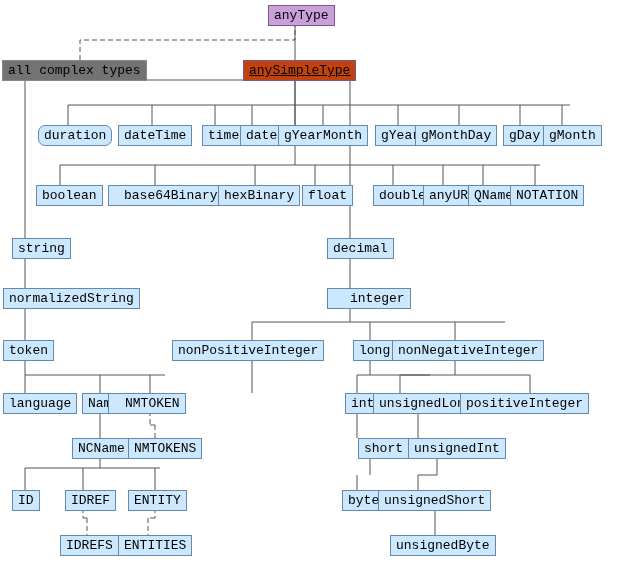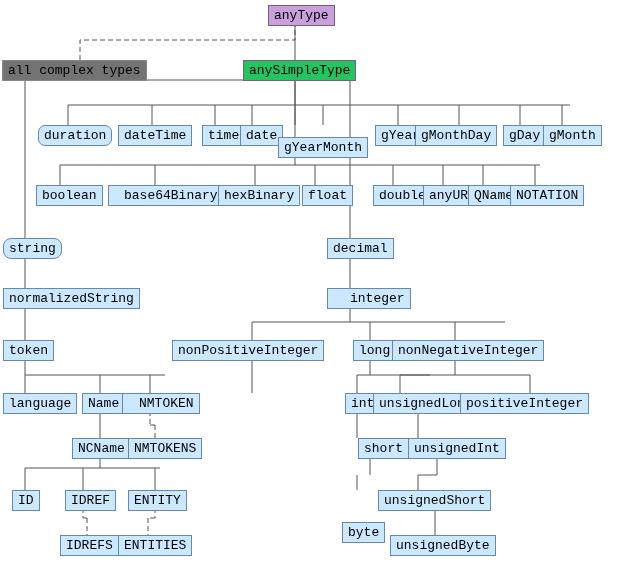--- a/index.html
+++ b/index.html
@@ -25,22 +25,23 @@
       white-space: nowrap;
       background: #e8e8f8;
       font-family: 'Courier New', Courier, monospace;
       font-size: 13px;
     }
     .node.root {
       background: #c9a0dc;
       border-color: #7a5a8a;
     }
     .node.simple {
-      background: #22c55e;
+      background: #c2410c;
       border-color: #7a5a8a;
+      text-decoration: underline;
     }
     .node.highlight {
       background: #cce8ff;
       border-color: #6688aa;
     }
     .node.plain {
       background: #737373;
       border-color: #888;
     }
     svg.lines {
@@ -164,52 +165,52 @@
     <line x1="530" y1="375" x2="530" y2="393"></line>
   </svg>
 
 <div class="node root" style="left: 268px; top: 5px;">anyType</div>
     <div class="node plain" style="left: 2px; top: 60px;">all complex types</div>
     <div class="node simple" style="left: 243px; top: 60px;">anySimpleType</div>
     <div class="node highlight" style="left: 38px; top: 125px; border-radius: 7px;">duration</div>
     <div class="node highlight" style="left: 118px; top: 125px;">dateTime</div>
     <div class="node highlight" style="left: 202px; top: 125px;">time</div>
     <div class="node highlight" style="left: 240px; top: 125px;">date</div>
-    <div class="node highlight" style="left: 278px; top: 125px; margin-top: 12px;">gYearMonth</div>
+    <div class="node highlight" style="left: 278px; top: 125px;">gYearMonth</div>
     <div class="node highlight" style="left: 375px; top: 125px;">gYear</div>
     <div class="node highlight" style="left: 415px; top: 125px;">gMonthDay</div>
     <div class="node highlight" style="left: 503px; top: 125px;">gDay</div>
     <div class="node highlight" style="left: 543px; top: 125px;">gMonth</div>
     <div class="node highlight" style="left: 36px; top: 185px;">boolean</div>
     <div class="node highlight" style="left: 108px; top: 185px; padding-left: 15px;">base64Binary</div>
     <div class="node highlight" style="left: 218px; top: 185px;">hexBinary</div>
     <div class="node highlight" style="left: 302px; top: 185px;">float</div>
     <div class="node highlight" style="left: 373px; top: 185px;">double</div>
     <div class="node highlight" style="left: 423px; top: 185px;">anyURI</div>
     <div class="node highlight" style="left: 468px; top: 185px;">QName</div>
     <div class="node highlight" style="left: 510px; top: 185px;">NOTATION</div>
-    <div class="node highlight" style="left: 3px; top: 238px; border-radius: 8px;">string</div>
+    <div class="node highlight" style="left: 12px; top: 238px;">string</div>
     <div class="node highlight" style="left: 327px; top: 238px;">decimal</div>
     <div class="node highlight" style="left: 3px; top: 288px;">normalizedString</div>
     <div class="node highlight" style="left: 327px; top: 288px; padding-left: 22px;">integer</div>
     <div class="node highlight" style="left: 3px; top: 340px;">token</div>
     <div class="node highlight" style="left: 172px; top: 340px;">nonPositiveInteger</div>
     <div class="node highlight" style="left: 353px; top: 340px;">long</div>
     <div class="node highlight" style="left: 392px; top: 340px;">nonNegativeInteger</div>
     <div class="node highlight" style="left: 3px; top: 393px;">language</div>
     <div class="node highlight" style="left: 82px; top: 393px;">Name</div>
-    <div class="node highlight" style="left: 122px; top: 393px; padding-left: 16px;">NMTOKEN</div>
+    <div class="node highlight" style="left: 108px; top: 393px; padding-left: 16px;">NMTOKEN</div>
     <div class="node highlight" style="left: 345px; top: 393px;">int</div>
     <div class="node highlight" style="left: 373px; top: 393px;">unsignedLong</div>
     <div class="node highlight" style="left: 460px; top: 393px;">positiveInteger</div>
     <div class="node highlight" style="left: 72px; top: 438px;">NCName</div>
     <div class="node highlight" style="left: 128px; top: 438px;">NMTOKENS</div>
     <div class="node highlight" style="left: 358px; top: 438px;">short</div>
     <div class="node highlight" style="left: 408px; top: 438px;">unsignedInt</div>
     <div class="node highlight" style="left: 12px; top: 490px;">ID</div>
     <div class="node highlight" style="left: 65px; top: 490px;">IDREF</div>
     <div class="node highlight" style="left: 128px; top: 490px;">ENTITY</div>
-    <div class="node highlight" style="left: 342px; top: 490px; margin-top: 32px;">byte</div>
+    <div class="node highlight" style="left: 342px; top: 490px;">byte</div>
     <div class="node highlight" style="left: 378px; top: 490px;">unsignedShort</div>
     <div class="node highlight" style="left: 60px; top: 535px;">IDREFS</div>
     <div class="node highlight" style="left: 118px; top: 535px;">ENTITIES</div>
     <div class="node highlight" style="left: 390px; top: 535px;">unsignedByte</div>
   </div>
 
 </body></html>

